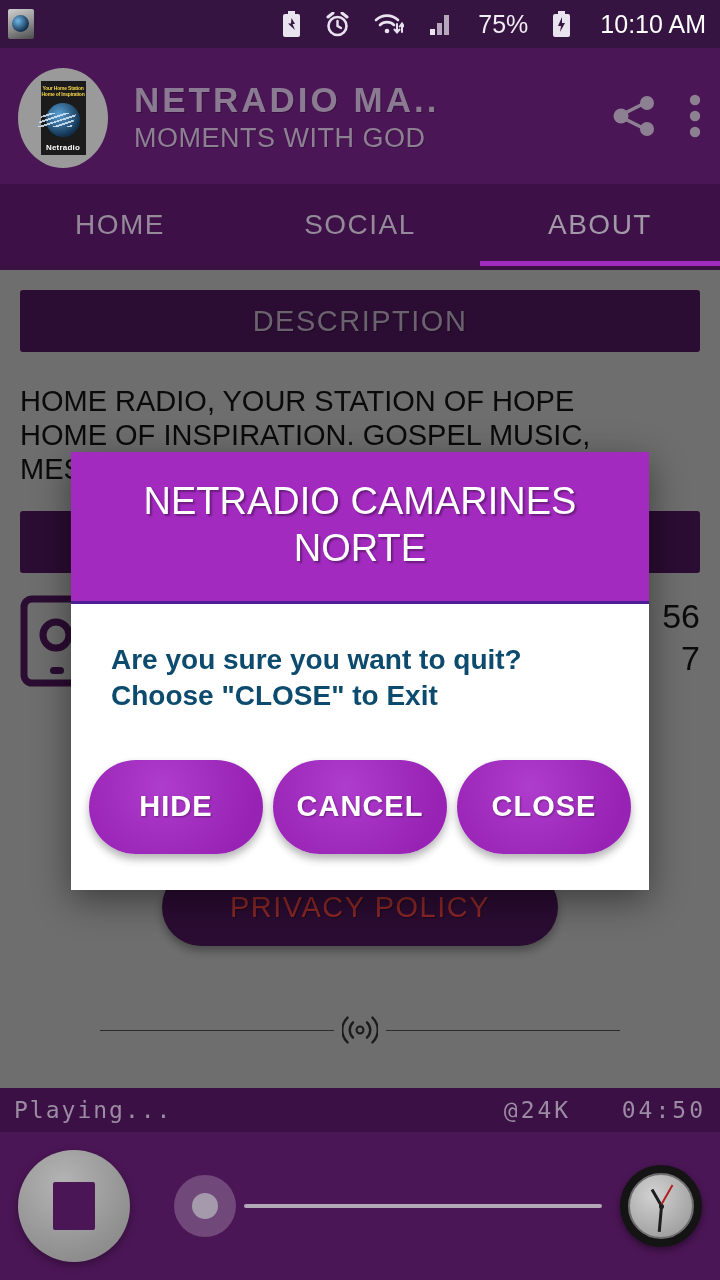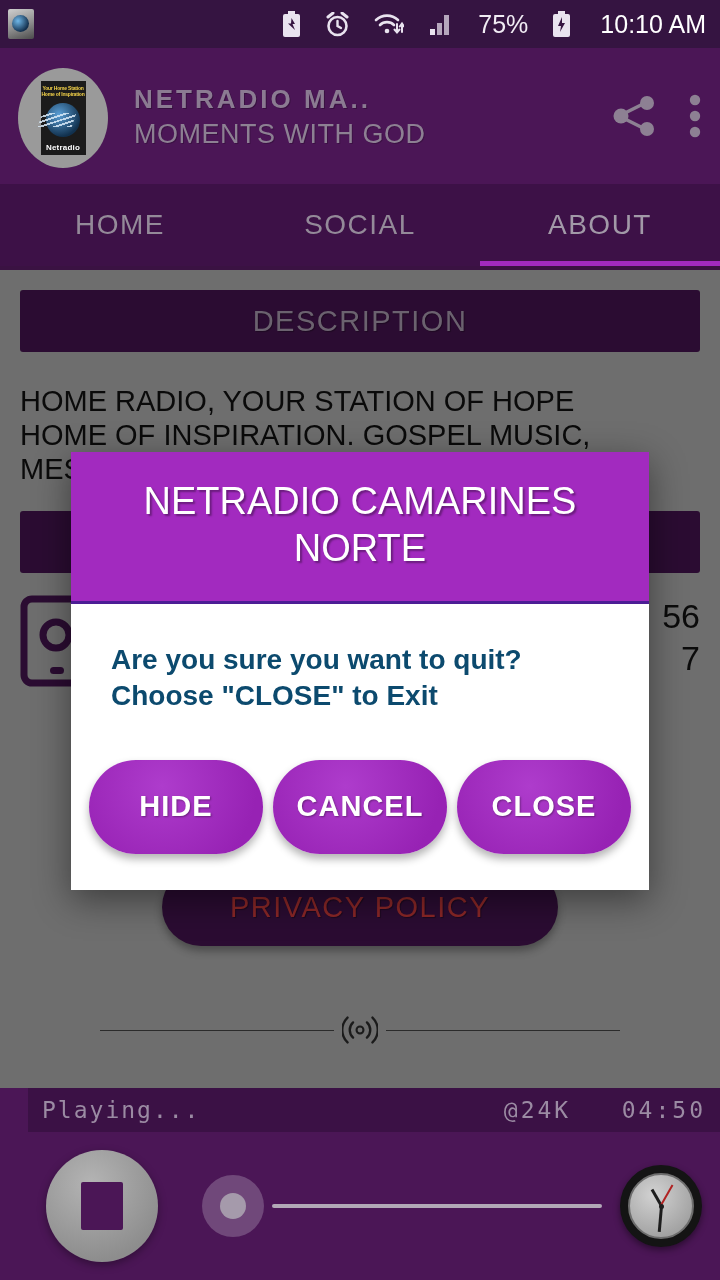--- a/index.html
+++ b/index.html
@@ -60,21 +60,21 @@
     position:relative;
   }
   .logo-globe::after{
     content:""; position:absolute; left:-6px; top:10px; width:34px; height:14px;
     background:repeating-linear-gradient(-20deg,#d8e9f7 0 2px,transparent 2px 5px);
     opacity:.85; transform:skewX(-18deg);
   }
   .logo-name { font-size:8px; color:#ffffff; font-weight:bold; letter-spacing:.2px; }
   .titles { margin-left:26px; flex:1 1 auto; min-width:0; }
   .app-title {
-    font-size:26px; font-weight:bold; letter-spacing:3px; color:#8b7b92;
+    font-size:35px; font-weight:bold; letter-spacing:3px; color:#8b7b92;
     white-space:nowrap; overflow:hidden; text-shadow:1px 1px 0 rgba(0,0,0,.25);
     line-height:1.05;
   }
   .app-subtitle {
     font-size:27px; color:#8d8093; letter-spacing:.5px; margin-top:5px;
     text-shadow:1px 1px 0 rgba(0,0,0,.2);
   }
   .bar-actions { display:flex; align-items:center; gap:28px; flex:0 0 auto; padding-left:10px; }
 
   
@@ -133,21 +133,21 @@
 
   
   .scrim {
     position:absolute; top:270px; left:0; width:720px; height:1010px;
     background:rgba(0,0,0,.42); z-index:2;
   }
 
   
   .player {
     position:absolute; left:0; bottom:0; width:720px; height:192px;
-    background:#4b1656; z-index:6;padding-left:28px;
+    background:#4b1656; z-index:6;
   }
   .player-status {
     height:44px; background:#3b1145; display:flex; align-items:center;
     justify-content:space-between; padding:0 14px;
     font-family:"DejaVu Sans Mono", monospace; font-size:23px;
     color:#9b8ba3; letter-spacing:2px;
   }
   .player-status .right { letter-spacing:3px; }
   .player-controls {
     height:148px; display:flex; align-items:center; padding:0 18px; gap:0;

